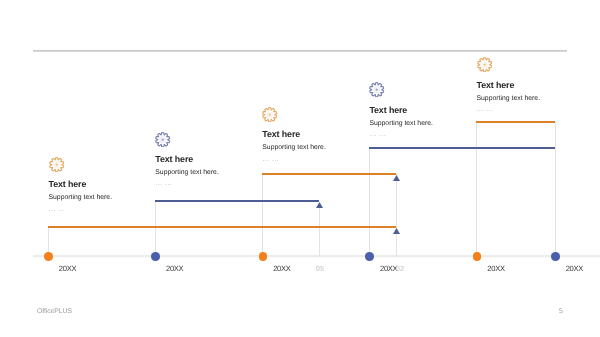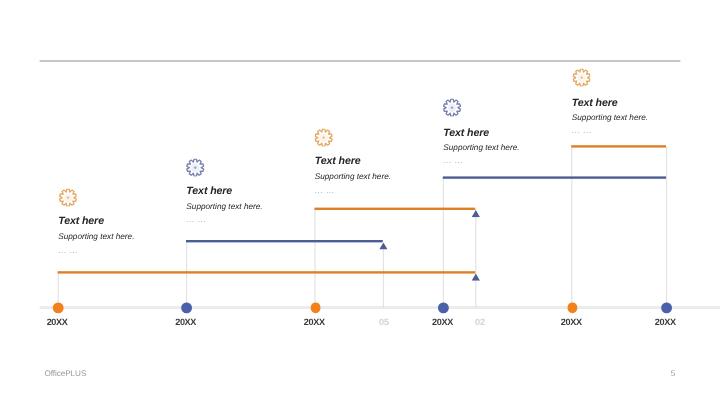--- a/index.html
+++ b/index.html
@@ -10,26 +10,26 @@
 
   .hr-top{position:absolute;left:33px;top:49px;width:534px;height:4px;
           background:linear-gradient(to bottom,rgba(200,200,200,0) 0.9px,rgba(200,200,200,1) 1.1px,rgba(200,200,200,1) 2.4px,rgba(200,200,200,0) 2.7px);}
   .axis{position:absolute;left:33px;top:254px;width:567px;height:5px;
         background:linear-gradient(to bottom,rgba(236,236,236,0) 1.0px,rgba(236,236,236,1) 1.4px,rgba(236,236,236,1) 3.2px,rgba(236,236,236,0) 3.6px);}
 
   .dot{position:absolute;width:8.6px;height:8.6px;border-radius:50%;}
   .vline{position:absolute;width:1px;background:#e3e3e3;}
   .hline{position:absolute;height:2.2px;}
 
-  .year{position:absolute;font-size:7.6px;font-weight:bold;color:#3b3b3b;
-        white-space:nowrap;transform:translateX(-50%);letter-spacing:-0.28px;}
+  .year{position:absolute;font-size:7.6px;font-weight:normal;color:#3b3b3b;
+        white-space:nowrap;transform:translateX(-50%);letter-spacing:-0.28px;margin-left:20px;}
   .faint{position:absolute;font-size:7.6px;font-weight:bold;color:#d4d4d4;
         white-space:nowrap;transform:translateX(-50%);letter-spacing:0px;}
 
-  .blk{position:absolute;font-style:italic;}
+  .blk{position:absolute;}
   .blk .title{font-size:8.85px;font-weight:bold;color:#262626;white-space:nowrap;
               letter-spacing:-0.1px;line-height:1;}
   .blk .sub{font-size:6.85px;color:#1f1f1f;white-space:nowrap;line-height:1;font-weight:500;}
   .blk .dots{font-size:8px;color:#bcbcbc;white-space:nowrap;line-height:1;letter-spacing:0.15px;}
 
   .arrow{position:absolute;display:block;}
 
   .foot-brand{position:absolute;left:37px;top:307.6px;font-size:6.8px;color:#9a9a9a;letter-spacing:-0.05px;}
   .foot-page{position:absolute;left:559px;top:307.6px;font-size:6.8px;color:#9a9a9a;}
 </style>

